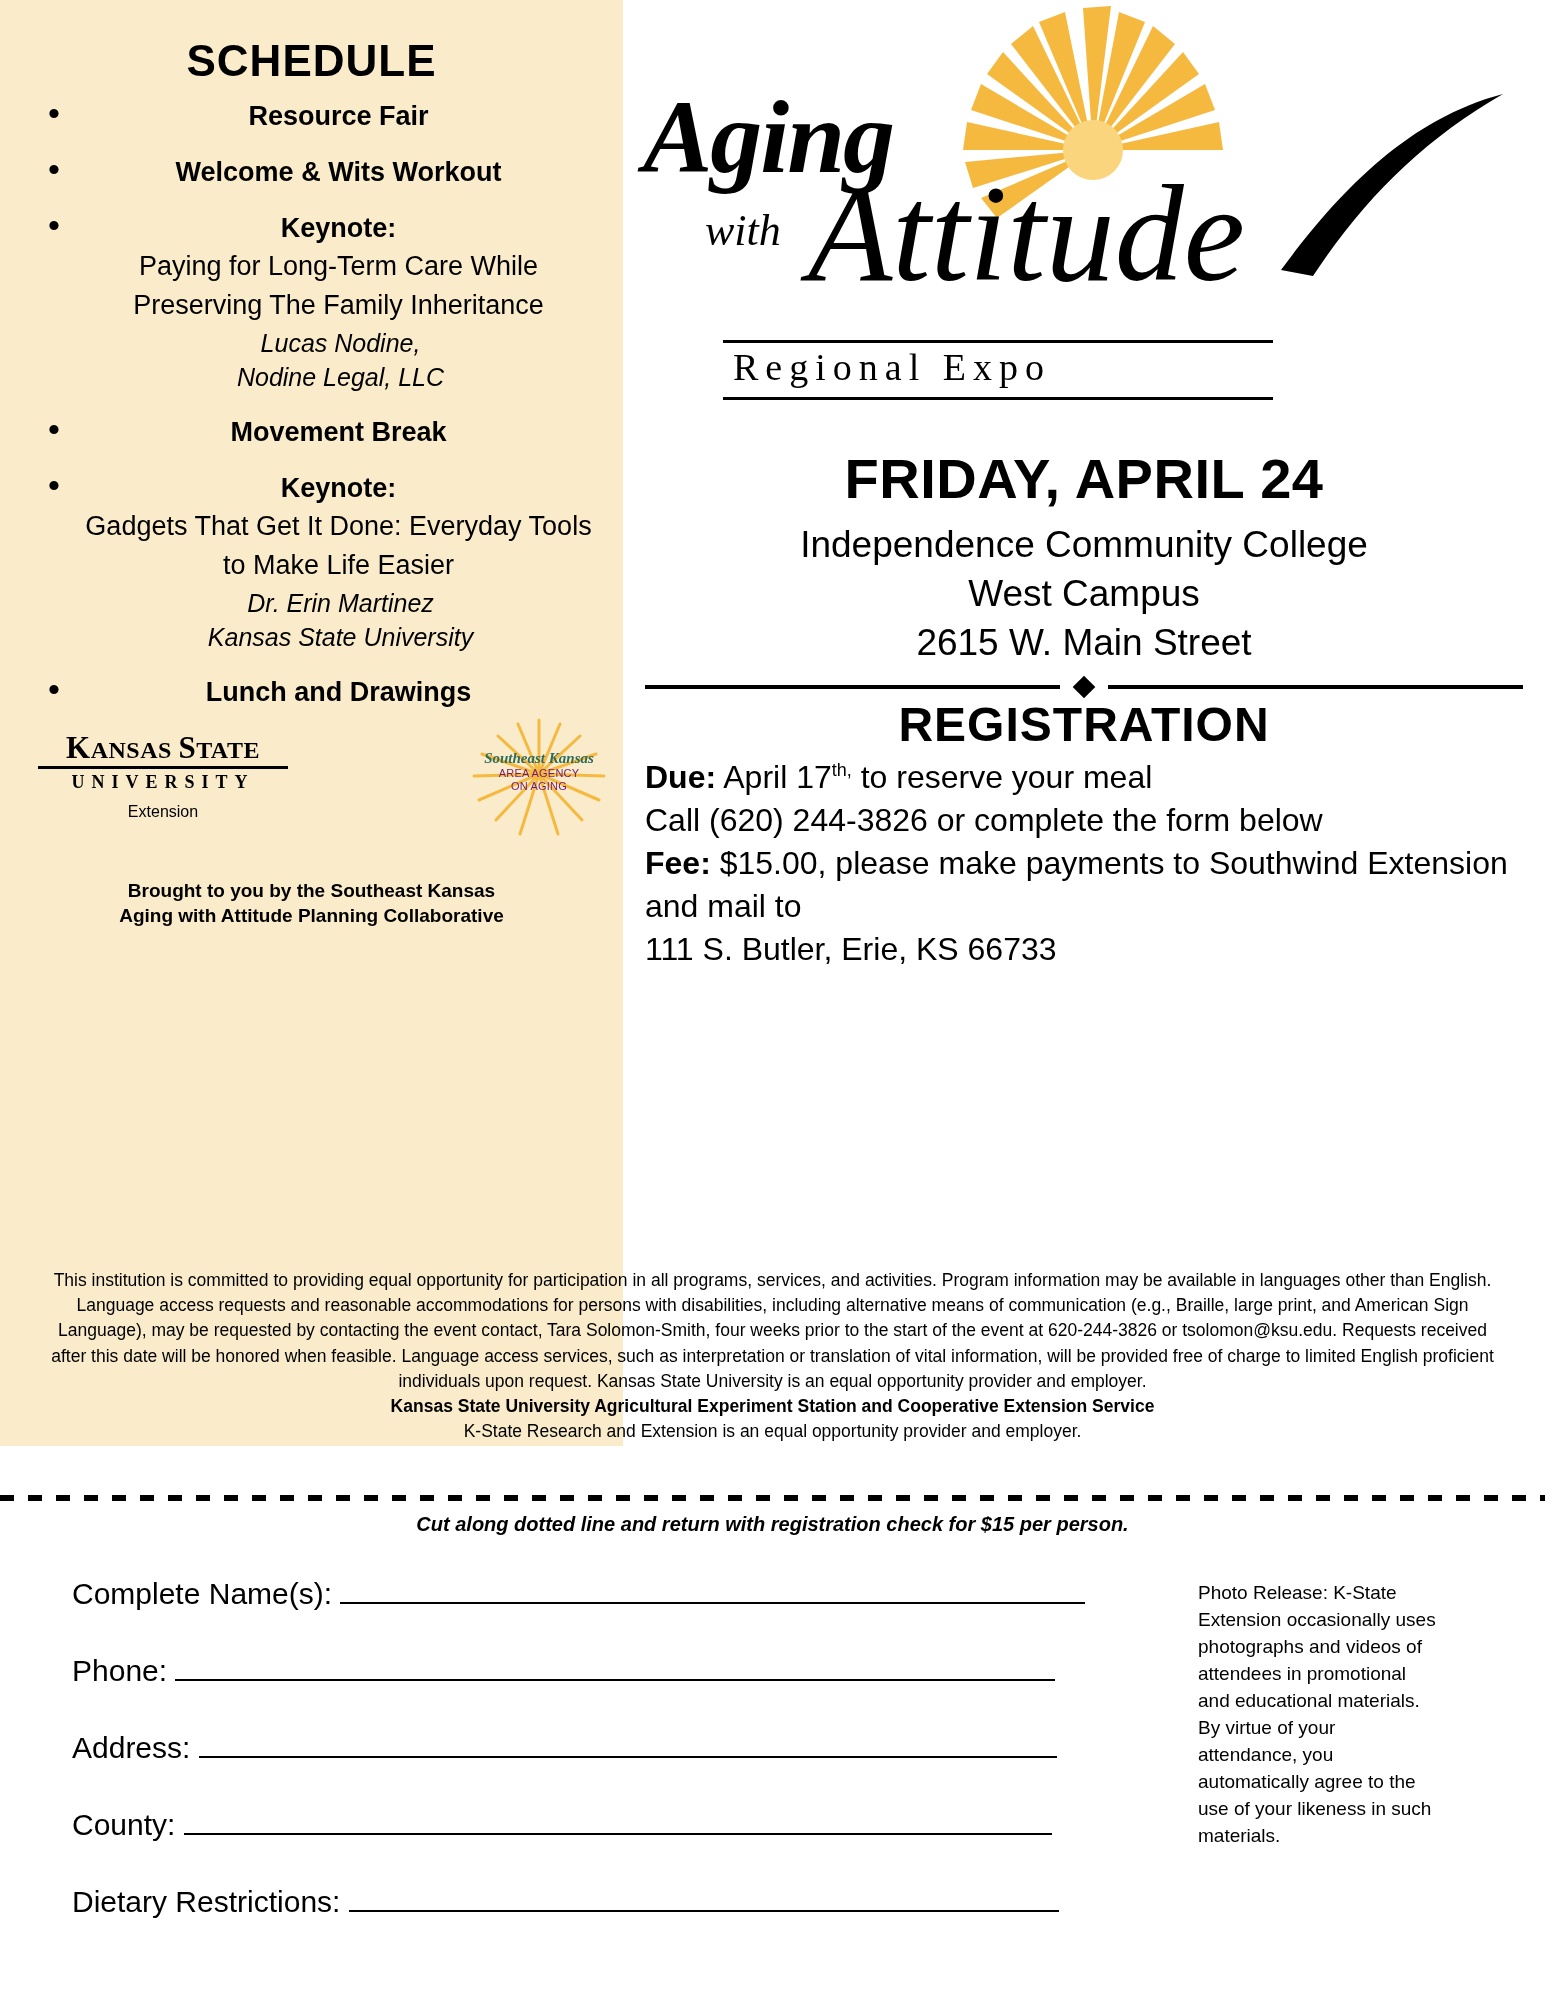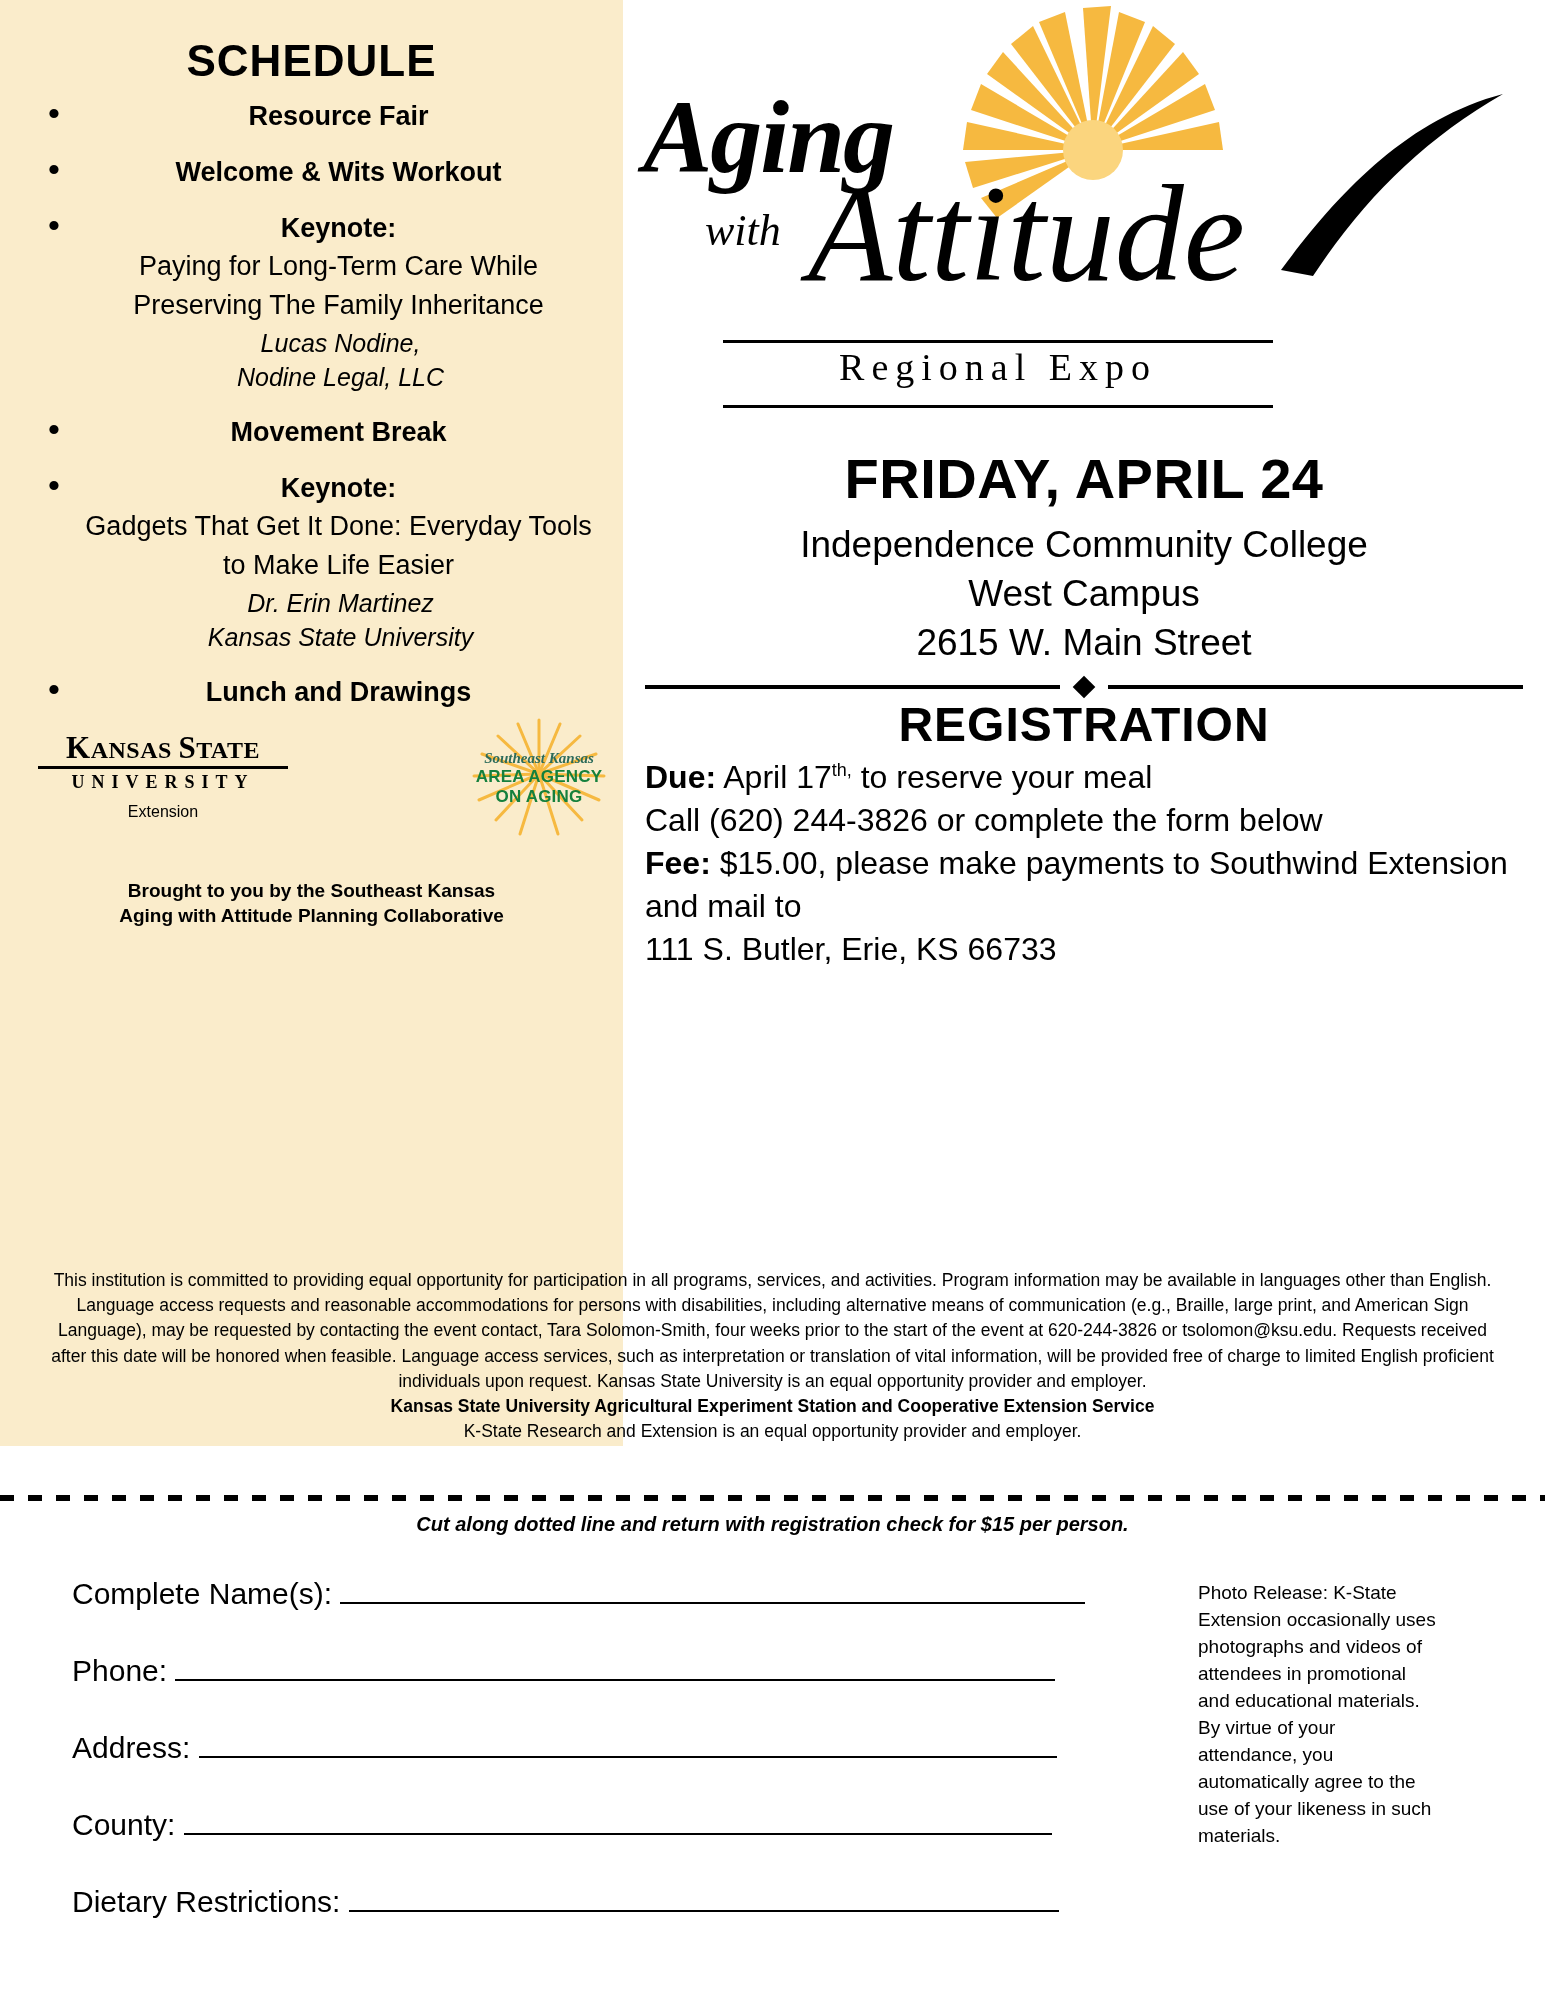--- a/index.html
+++ b/index.html
@@ -130,23 +130,23 @@
     line-height: 1.15;
   }
   .seka-l1 {
     font-family: "Liberation Serif", serif;
     font-style: italic;
     font-size: 15px;
     color: #2c6b5a;
     font-weight: bold;
   }
   .seka-l2 {
-    font-size: 17px;
-    font-weight: bold;
-    color: #15803d;
+    font-size: 11px;
+    font-weight: normal;
+    color: #701a75;
     letter-spacing: 0.2px;
   }
   .brought-by {
     text-align: center;
     font-size: 19px;
     font-weight: bold;
     line-height: 1.35;
     margin-top: 4px;
   }
 
@@ -213,23 +213,22 @@
   }
   .regional-expo {
     position: absolute;
     left: 90px;
     top: 340px;
     font-family: "Liberation Serif", serif;
     font-size: 38px;
     letter-spacing: 7px;
     border-top: 3px solid #000;
     border-bottom: 3px solid #000;
-    padding: 2px 10px 16px 10px;
+    padding: 2px 10px 8px 10px;
     width: 550px;
-    text-align: center;
     z-index: 3;
   }
 
   .event-date {
     text-align: center;
     font-size: 56px;
     font-weight: bold;
     letter-spacing: 0.5px;
     margin-top: 6px;
   }

